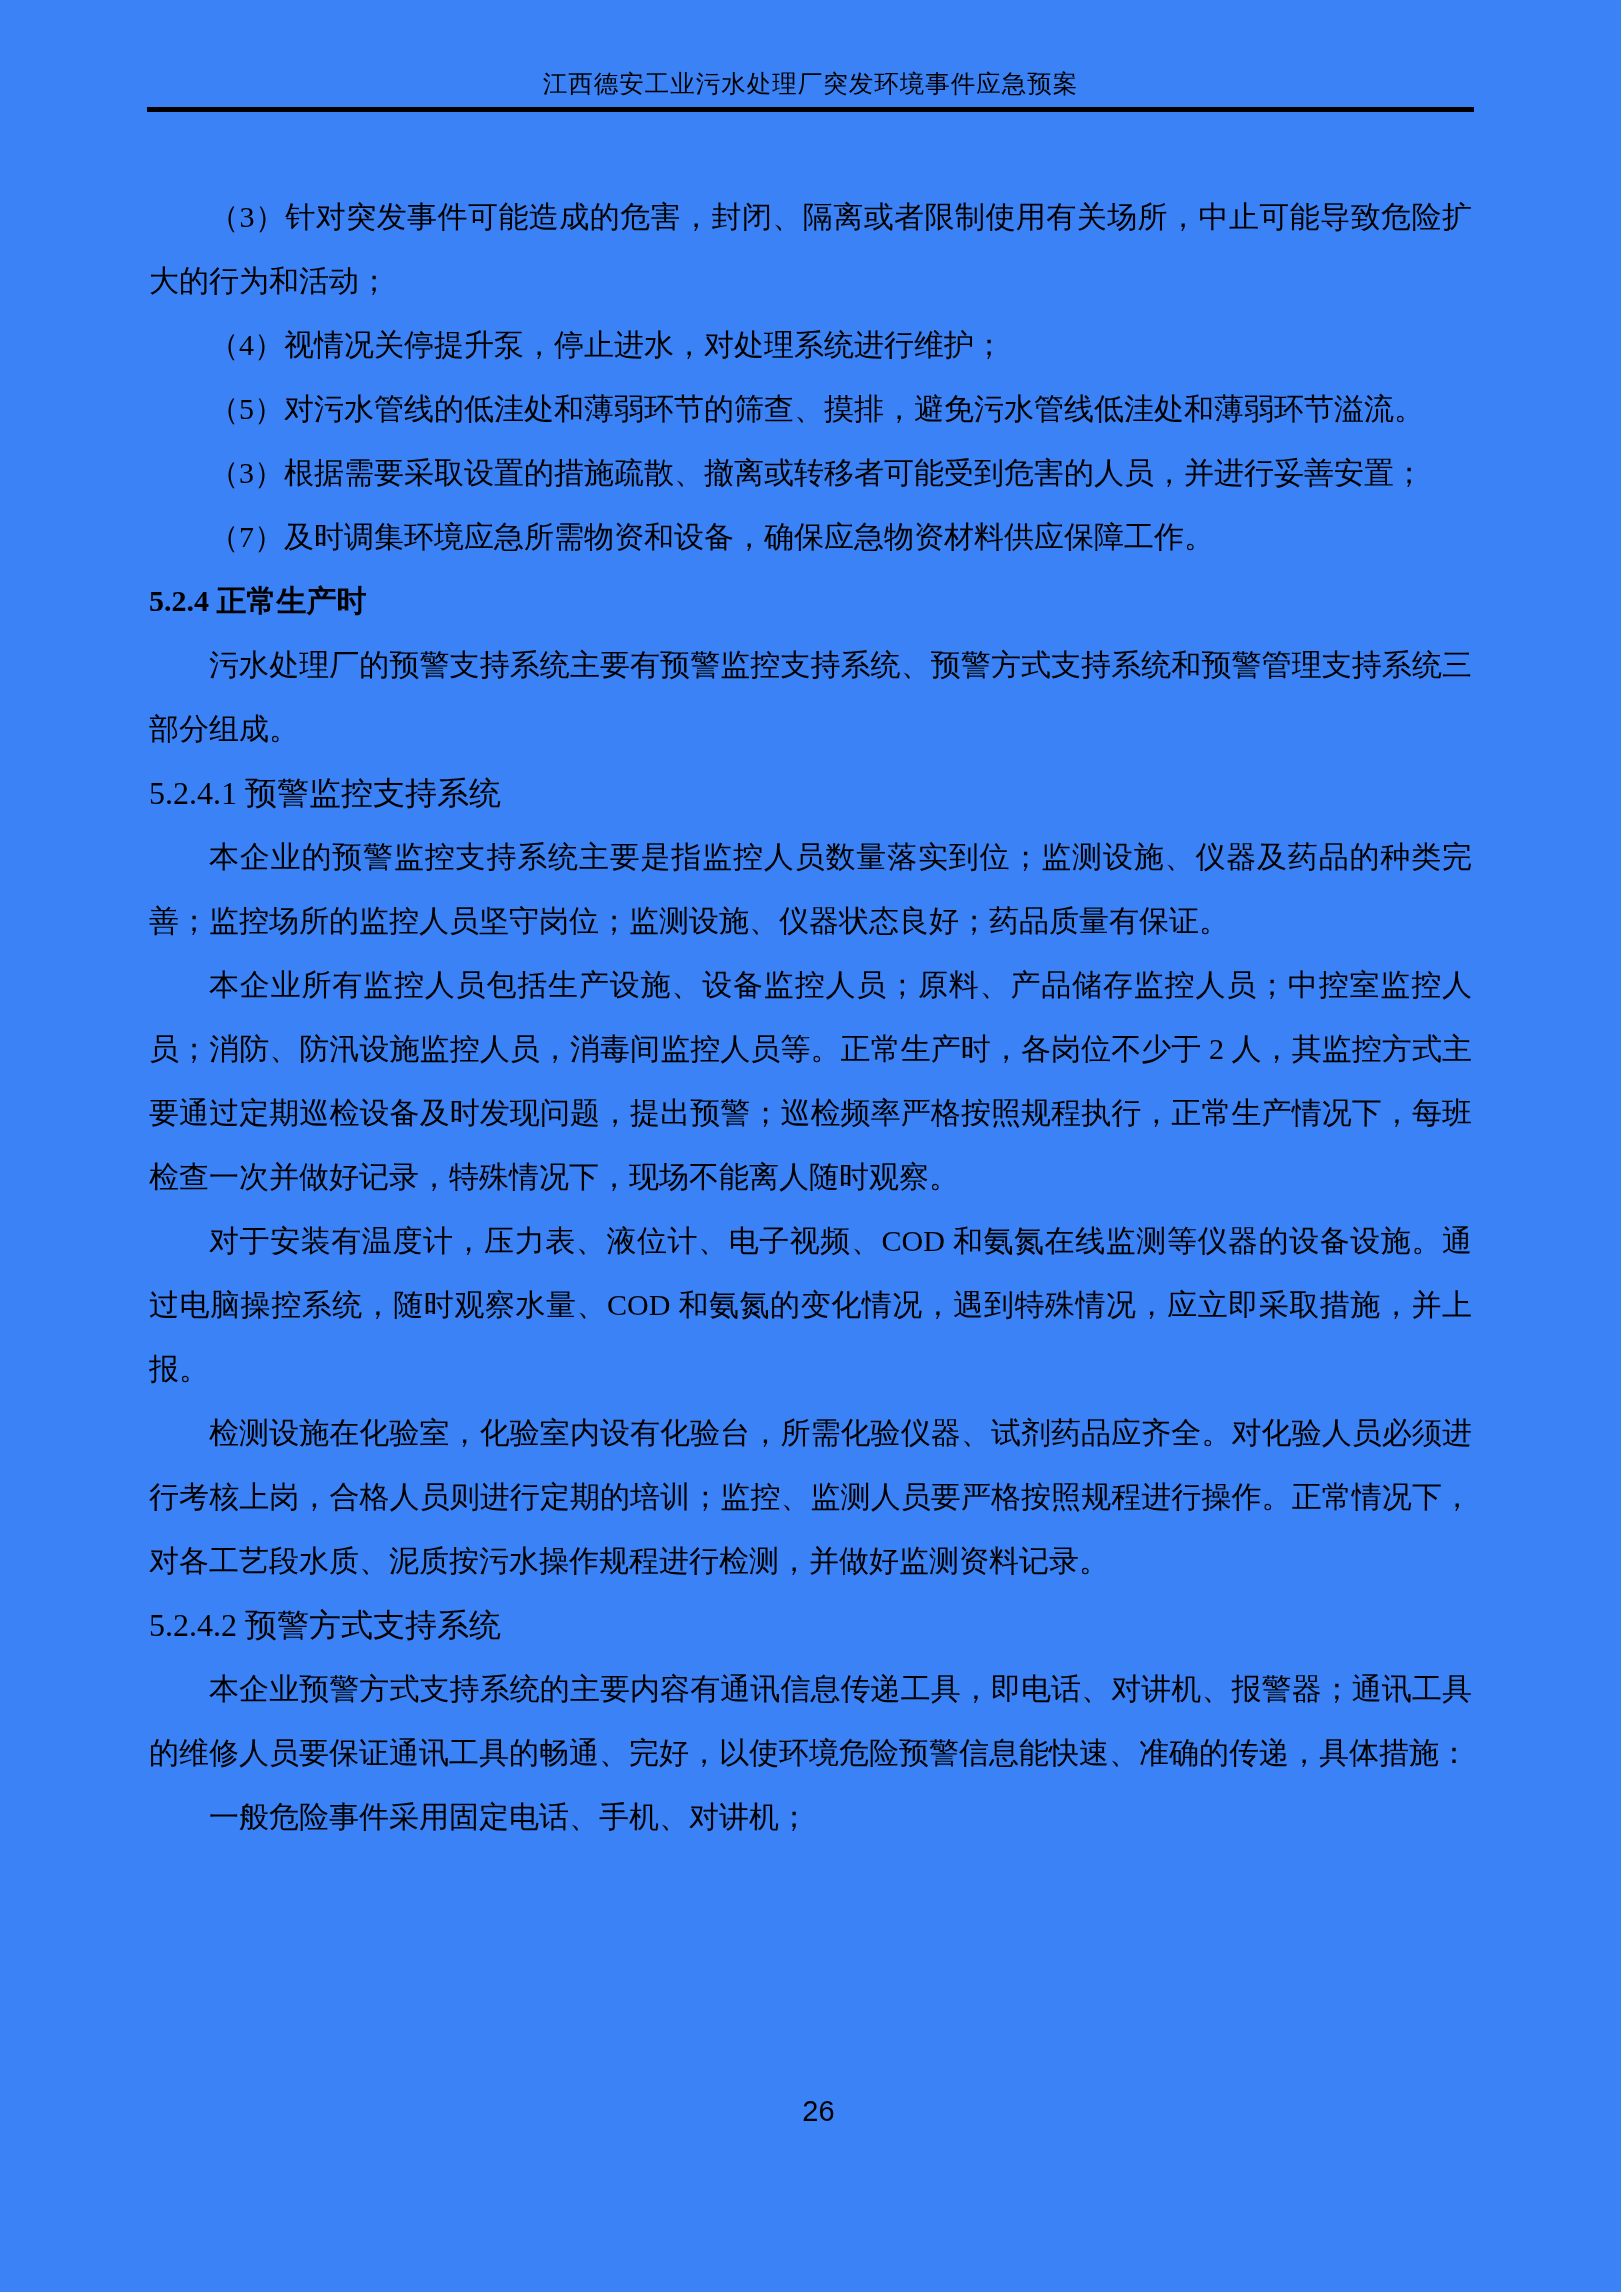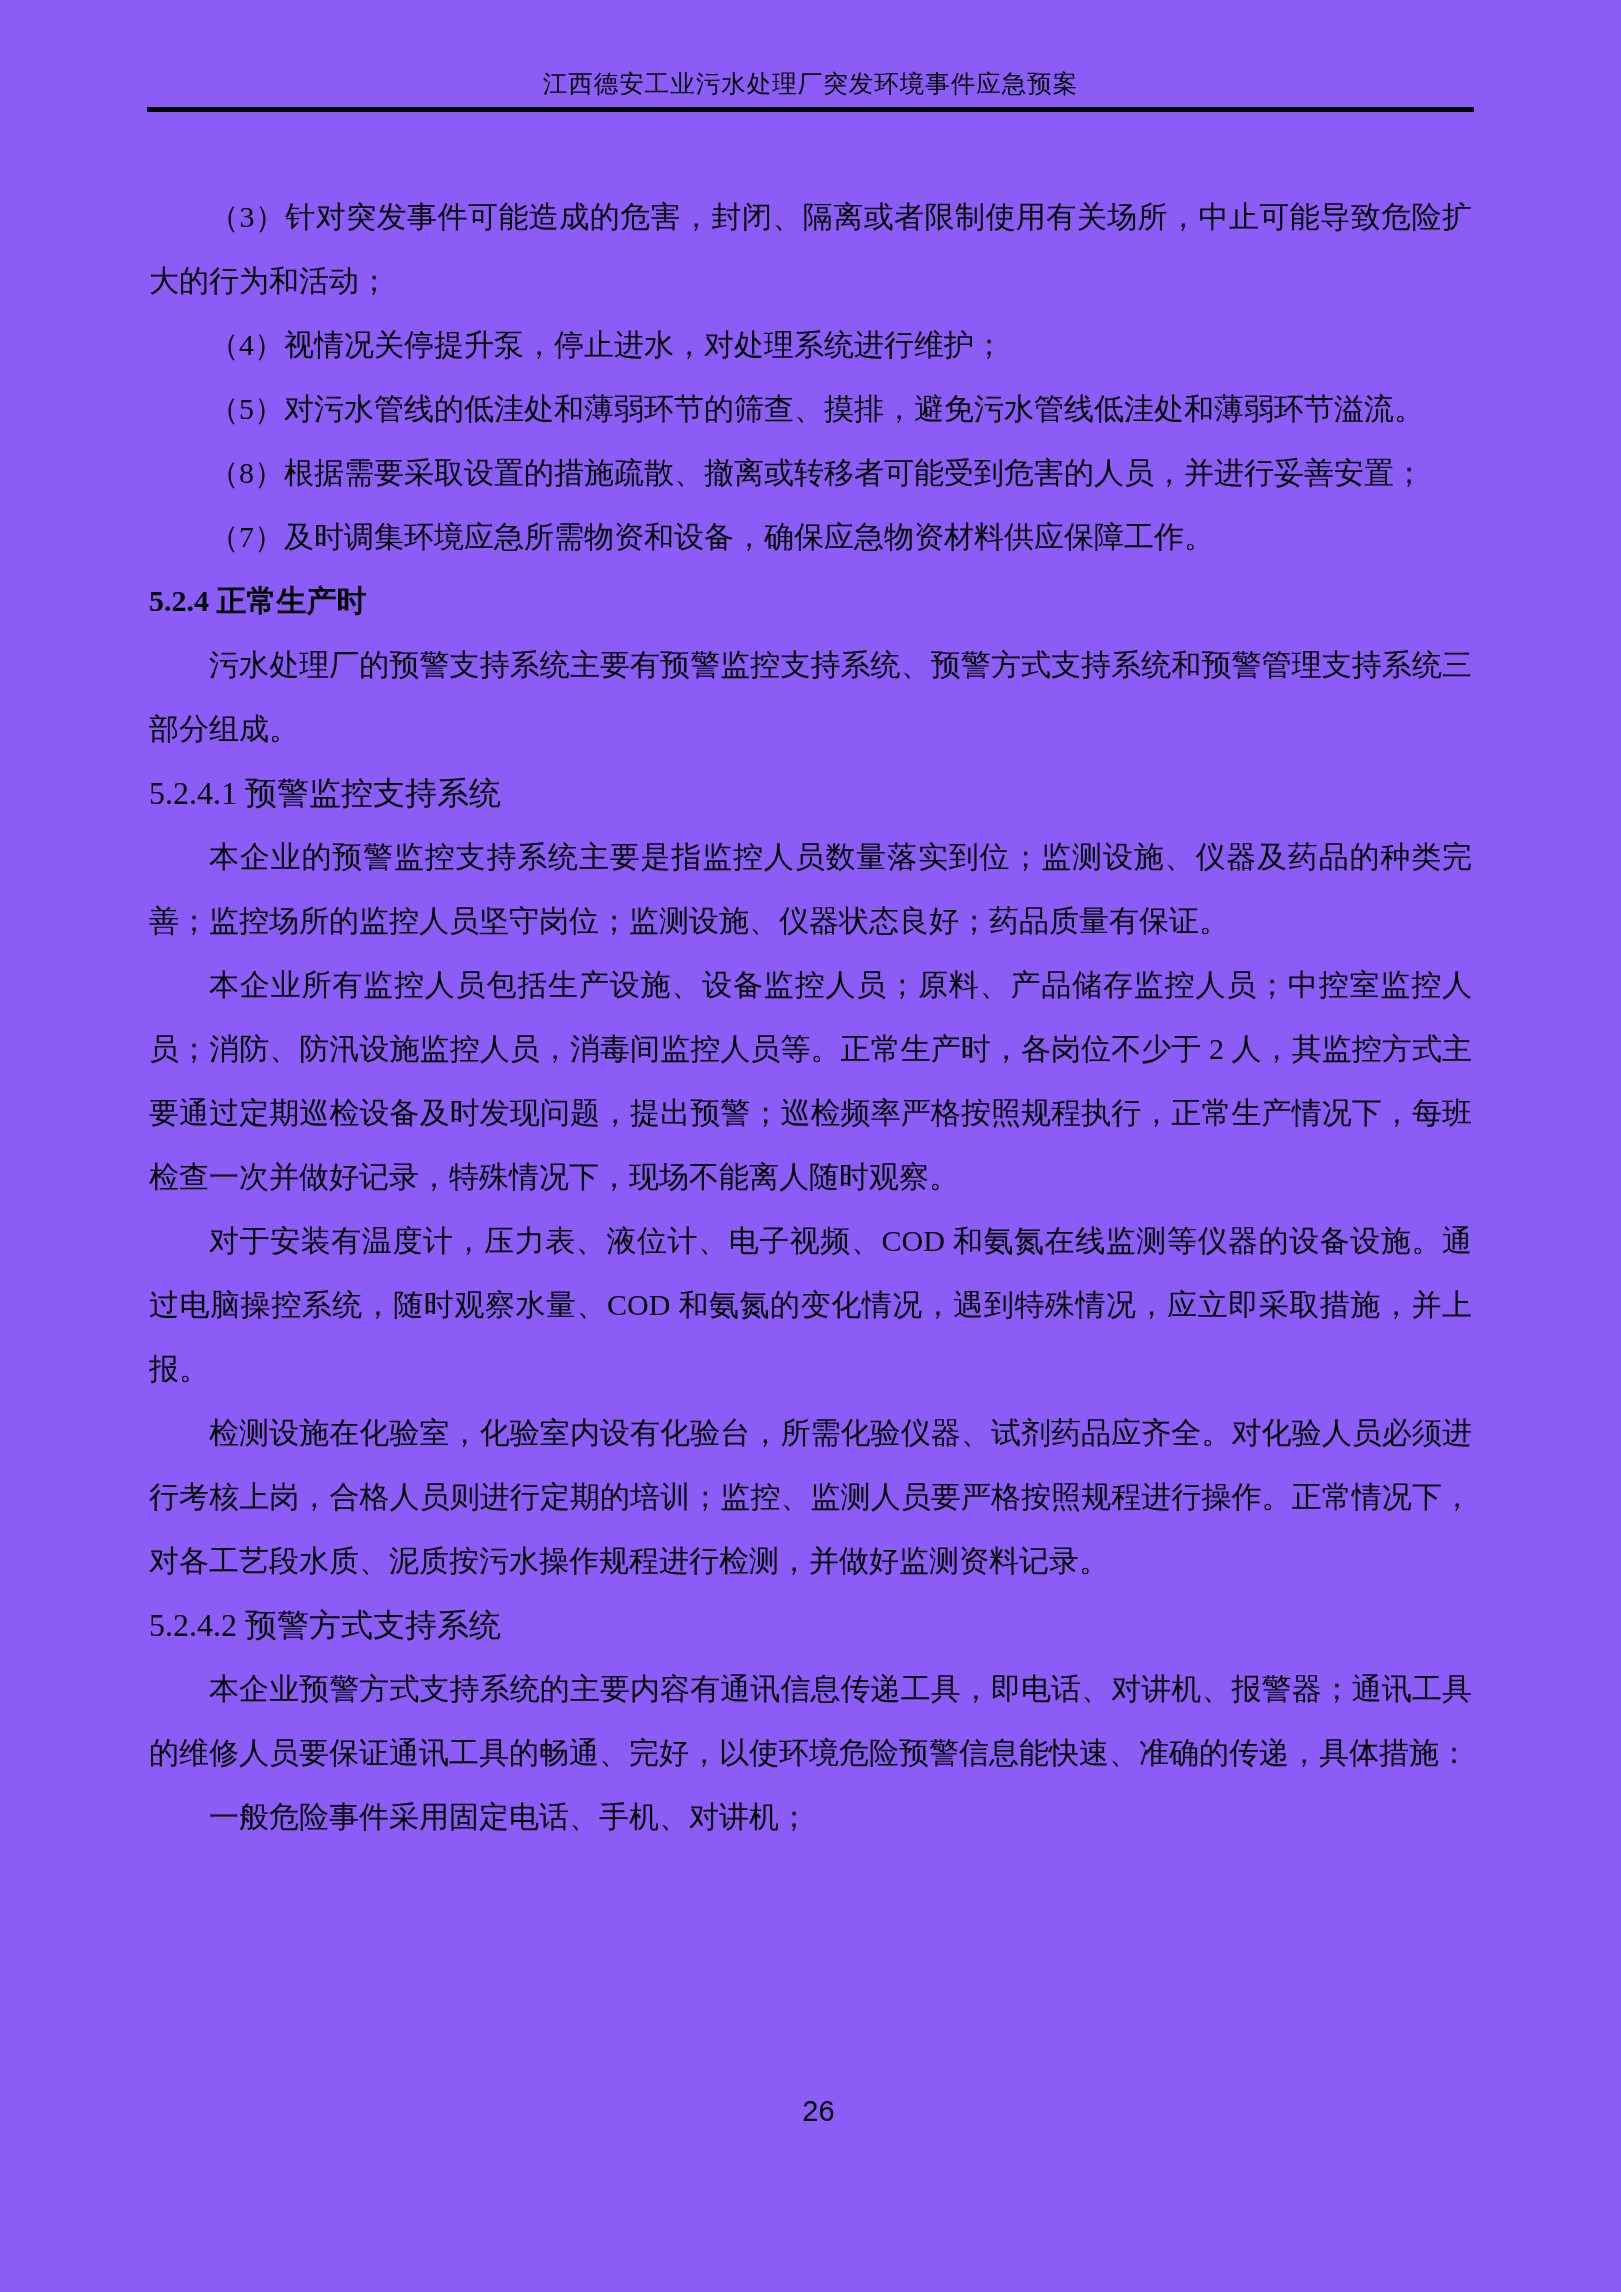--- a/index.html
+++ b/index.html
@@ -4,21 +4,21 @@
 <style>
   html, body {
     margin: 0;
     padding: 0;
     background: #ffffff;
   }
   .page {
     position: relative;
     width: 1621px;
     height: 2293px;
-    background: #8b5cf6;
+    background: #3b82f6;
     color: #000000;
     font-family: "Liberation Serif", "DejaVu Serif", serif;
     overflow: hidden;
   }
   .header-title {
     position: absolute;
     top: 69px;
     left: 0;
     right: 0;
     text-align: center;
@@ -83,21 +83,21 @@
 <div class="page">
 
   <div class="header-title">江西德安工业污水处理厂突发环境事件应急预案</div>
 
   <div class="header-rule"></div>
 
   <div class="body-text">
     <p class="para">（3）针对突发事件可能造成的危害，封闭、隔离或者限制使用有关场所，中止可能导致危险扩大的行为和活动；</p>
     <p class="para">（4）视情况关停提升泵，停止进水，对处理系统进行维护；</p>
     <p class="para">（5）对污水管线的低洼处和薄弱环节的筛查、摸排，避免污水管线低洼处和薄弱环节溢流。</p>
-    <p class="para">（8）根据需要采取设置的措施疏散、撤离或转移者可能受到危害的人员，并进行妥善安置；</p>
+    <p class="para">（3）根据需要采取设置的措施疏散、撤离或转移者可能受到危害的人员，并进行妥善安置；</p>
     <p class="para">（7）及时调集环境应急所需物资和设备，确保应急物资材料供应保障工作。</p>
     <h2 class="heading-bold">5.2.4 正常生产时</h2>
     <p class="para">污水处理厂的预警支持系统主要有预警监控支持系统、预警方式支持系统和预警管理支持系统三部分组成。</p>
     <h3 class="heading-plain">5.2.4.1 预警监控支持系统</h3>
     <p class="para">本企业的预警监控支持系统主要是指监控人员数量落实到位；监测设施、仪器及药品的种类完善；监控场所的监控人员坚守岗位；监测设施、仪器状态良好；药品质量有保证。</p>
     <p class="para">本企业所有监控人员包括生产设施、设备监控人员；原料、产品储存监控人员；中控室监控人员；消防、防汛设施监控人员，消毒间监控人员等。正常生产时，各岗位不少于 2 人，其监控方式主要通过定期巡检设备及时发现问题，提出预警；巡检频率严格按照规程执行，正常生产情况下，每班检查一次并做好记录，特殊情况下，现场不能离人随时观察。</p>
     <p class="para">对于安装有温度计，压力表、液位计、电子视频、COD 和氨氮在线监测等仪器的设备设施。通过电脑操控系统，随时观察水量、COD 和氨氮的变化情况，遇到特殊情况，应立即采取措施，并上报。</p>
     <p class="para">检测设施在化验室，化验室内设有化验台，所需化验仪器、试剂药品应齐全。对化验人员必须进行考核上岗，合格人员则进行定期的培训；监控、监测人员要严格按照规程进行操作。正常情况下，对各工艺段水质、泥质按污水操作规程进行检测，并做好监测资料记录。</p>
     <h3 class="heading-plain">5.2.4.2 预警方式支持系统</h3>
     <p class="para">本企业预警方式支持系统的主要内容有通讯信息传递工具，即电话、对讲机、报警器；通讯工具的维修人员要保证通讯工具的畅通、完好，以使环境危险预警信息能快速、准确的传递，具体措施：</p>

